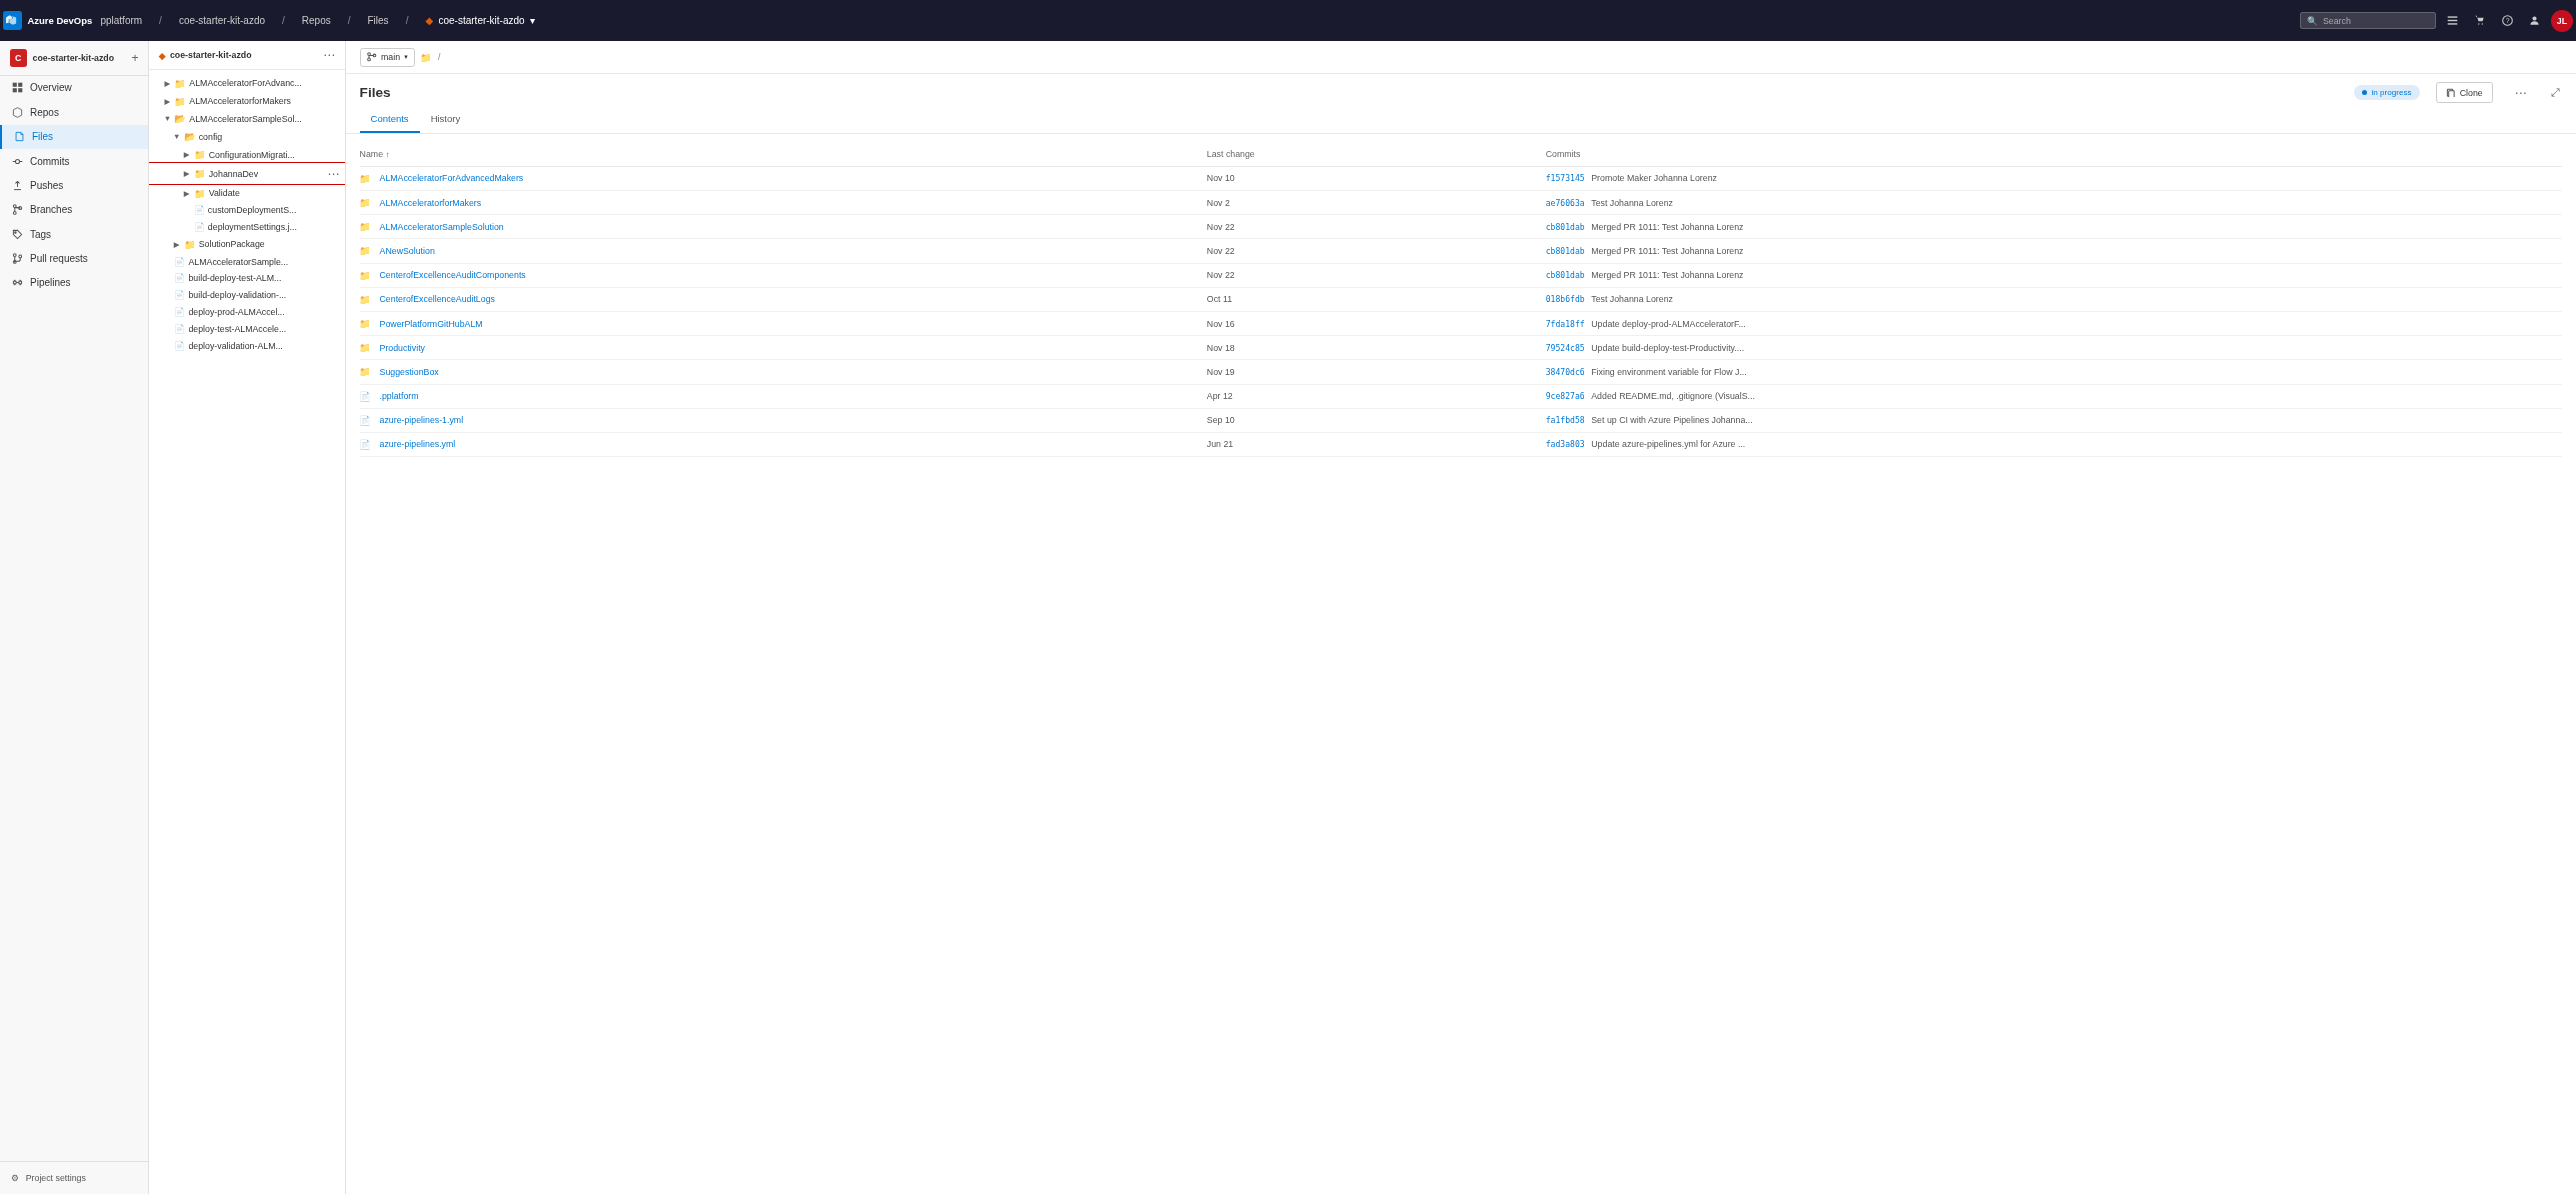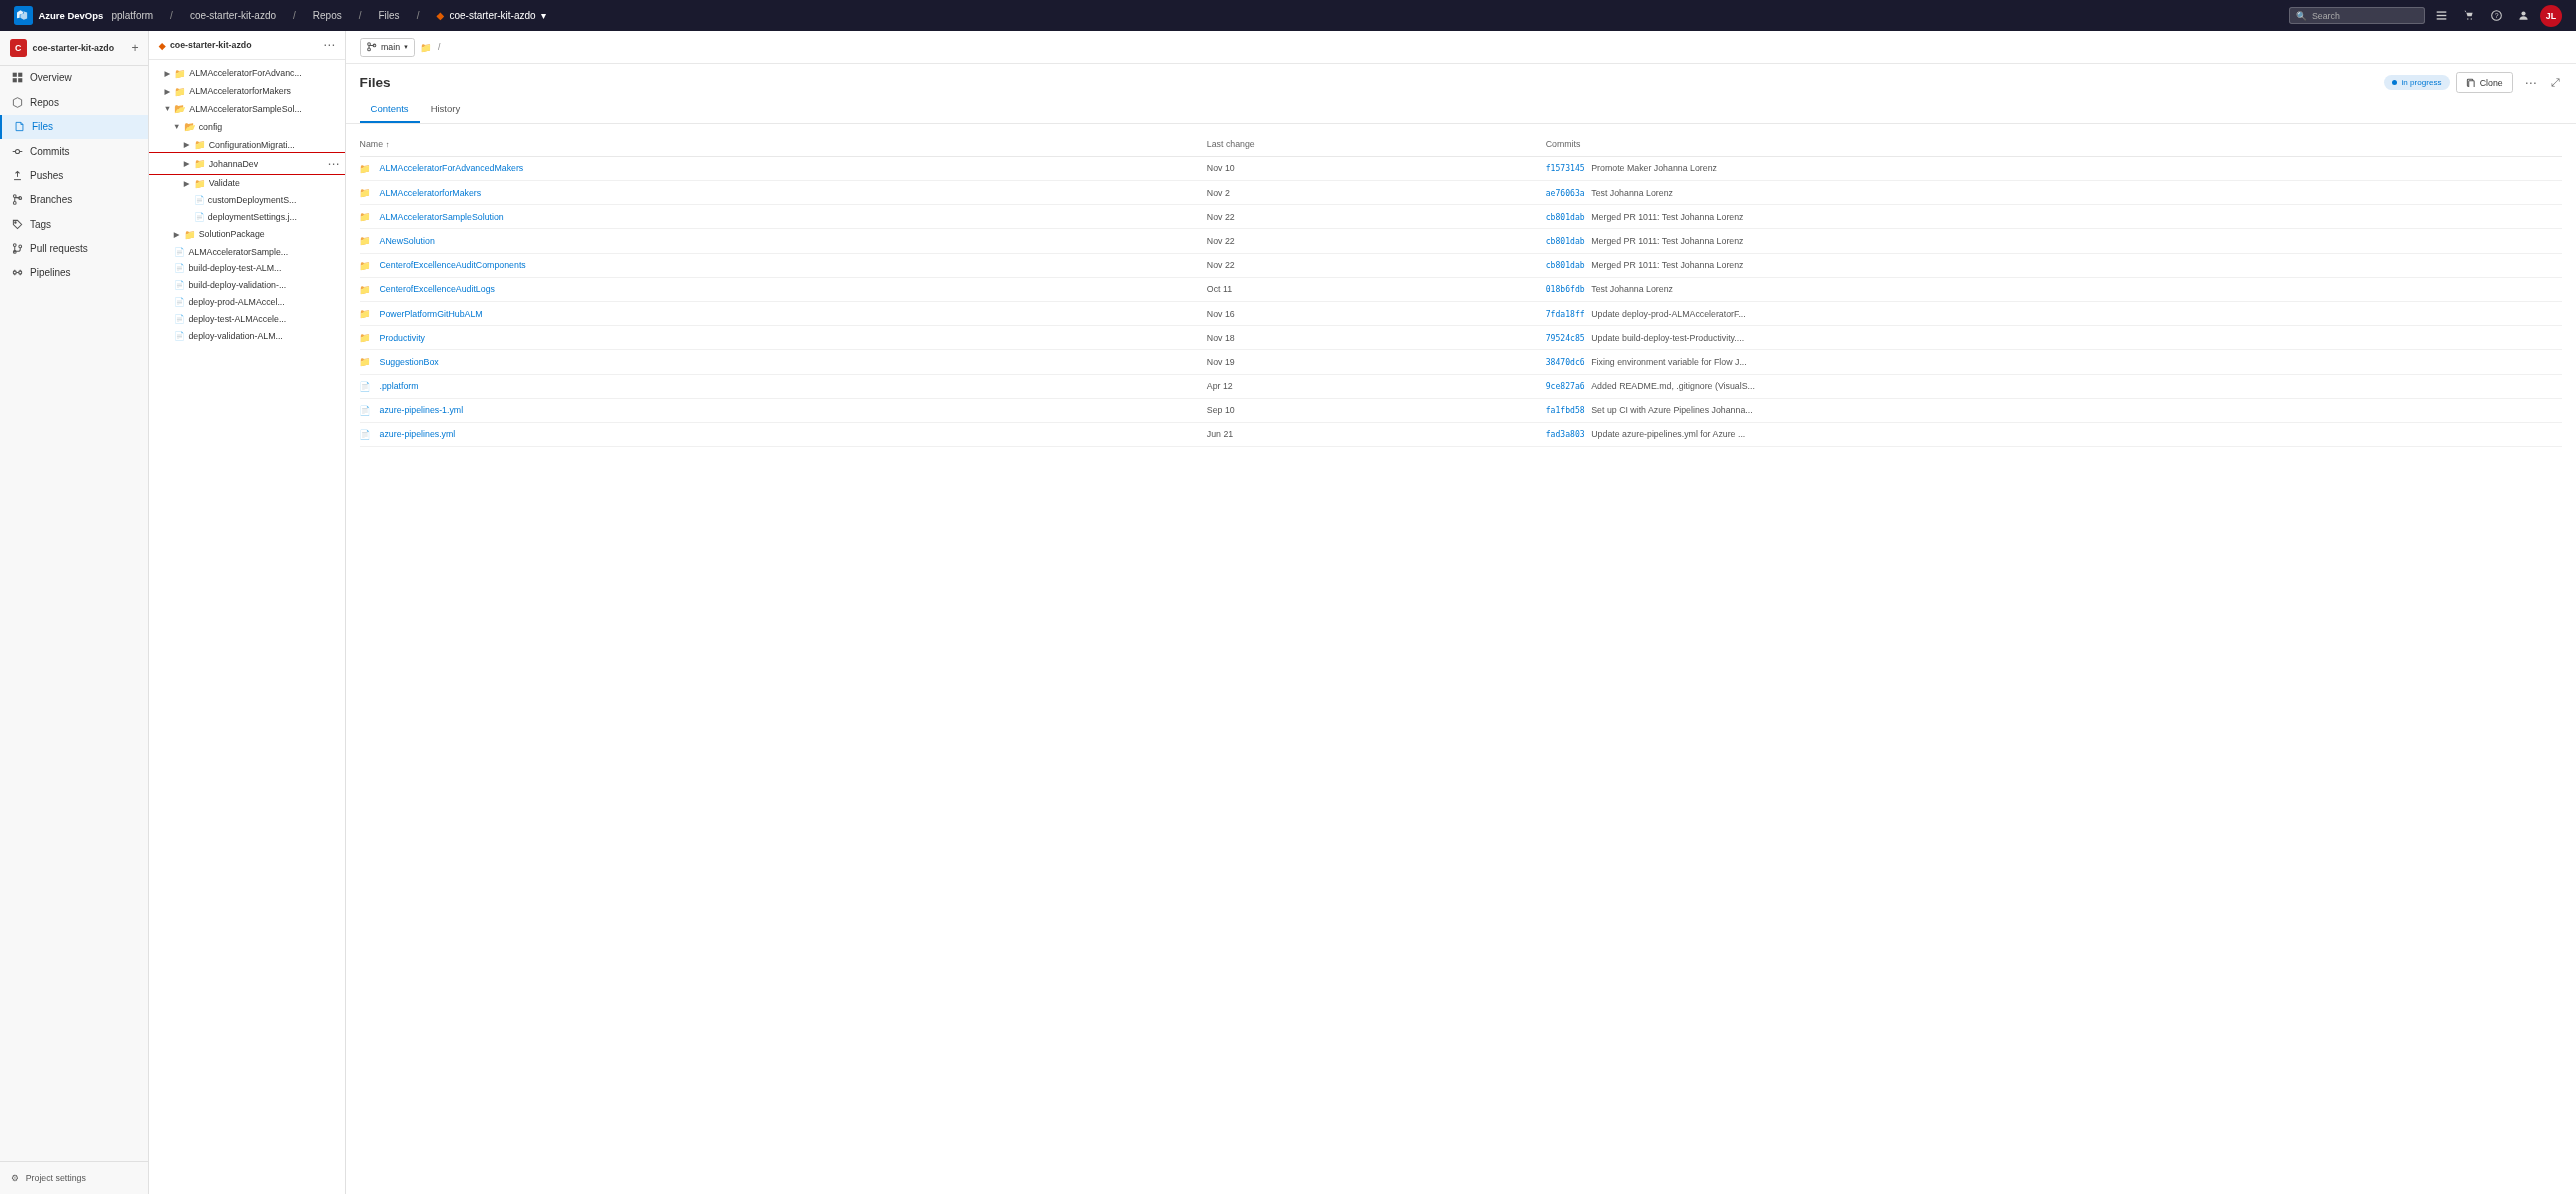--- a/index.html
+++ b/index.html
@@ -1,19 +1,19 @@
 <!DOCTYPE html>
 <html style="font-size:11px"><head>
   <meta charset="utf-8">
   <style>
     * { box-sizing: border-box; margin: 0; padding: 0; }
     body { font-family: -apple-system, BlinkMacSystemFont, 'Segoe UI', sans-serif; font-size: 8.8px; color: #333; background: #fff; display: flex; flex-direction: column; height: 100vh; overflow: hidden; }
 
     
-    .top-nav { display: flex; align-items: center; background: #1a1a2e; height: 31px; padding: 0 14px; gap: 8.1px; flex-shrink: 0; }
+    .top-nav { display: flex; align-items: center; background: #1a1a2e; height: 41px; padding: 0 3px; gap: 8.1px; flex-shrink: 0; }
     .top-nav .logo-area { display: flex; align-items: center; gap: 5.4px; color: #fff; font-weight: 600; font-size: 9.5px; }
     .top-nav .logo-icon { width: 19px; height: 19px; background: #0078d4; border-radius: 2.7px; display: flex; align-items: center; justify-content: center; }
     .top-nav .logo-icon svg { width: 12.2px; height: 12.2px; }
     .breadcrumb { display: flex; align-items: flex-end; gap: 17px; color: #ccc; font-size: 10px; flex: 1; }
     .breadcrumb a { color: #ccc; text-decoration: none; }
     .breadcrumb .sep { color: #888; }
     .breadcrumb .last { display: flex; align-items: center; gap: 2.7px; color: #fff; }
     .nav-right { display: flex; align-items: center; gap: 5.4px; }
     .search-box { display: flex; align-items: center; background: rgba(255,255,255,0.15); border: 0.7px solid rgba(255,255,255,0.2); border-radius: 2.7px; padding: 2.7px 6.8px; gap: 4.1px; width: 136px; }
     .search-box input { background: transparent; border: none; outline: none; color: #fff; font-size: 8.8px; width: 95px; }
@@ -55,21 +55,21 @@
     
     .main-content { flex: 1; display: flex; flex-direction: column; overflow: hidden; }
     .content-toolbar { display: flex; align-items: center; padding: 6.8px 13.6px; border-bottom: 0.7px solid #e8e8e8; gap: 5.4px; }
     .branch-btn { display: flex; align-items: center; gap: 4.1px; border: 0.7px solid #ccc; border-radius: 2.7px; padding: 3.4px 6.8px; cursor: pointer; font-size: 8.8px; background: #fff; }
     .folder-icon-sm { color: #888; font-size: 9.5px; }
     .path-sep { color: #888; }
     .path-input { flex: 1; padding: 3.4px 6.8px; border: none; font-size: 8.8px; color: #888; outline: none; }
 
     .content-header { display: flex; align-items: center; padding: 8.1px 13.6px 0; }
     .content-title { font-size: 13.6px; font-weight: 600; flex: 1; }
-    .header-actions { display: flex; align-items: center; gap: 6px; }
+    .header-actions { display: flex; align-items: center; gap: 16px; }
     .in-progress-badge { display: flex; align-items: center; gap: 4.1px; background: #deecf9; border-radius: 8.1px; padding: 2.7px 8.1px; font-size: 8.1px; color: #0078d4; }
     .in-progress-dot { width: 5.4px; height: 5.4px; background: #0078d4; border-radius: 50%; }
     .clone-btn { display: flex; align-items: center; gap: 4.1px; border: 0.7px solid #ccc; border-radius: 2.7px; padding: 4.1px 9.5px; cursor: pointer; font-size: 8.8px; background: #fff; }
     .more-btn-sm { color: #666; cursor: pointer; font-size: 12.2px; padding: 2.7px 5.4px; }
     .expand-btn { color: #666; cursor: pointer; font-size: 11px; padding: 2.7px; }
 
     .content-tabs { display: flex; padding: 0 13.6px; border-bottom: 0.7px solid #e8e8e8; margin-top: 5.4px; }
     .tab { padding: 5.4px 11px 6.8px; cursor: pointer; font-size: 9.5px; color: #555; border-bottom: 2px solid transparent; }
     .tab.active { color: #0078d4; border-bottom-color: #0078d4; font-weight: 500; }
 

